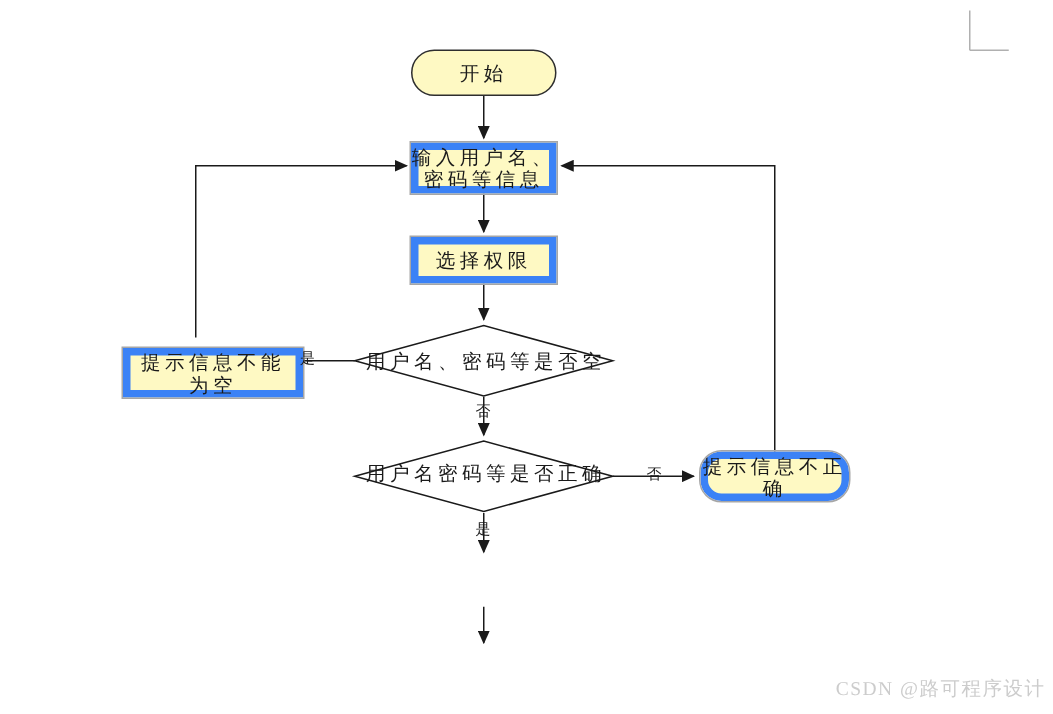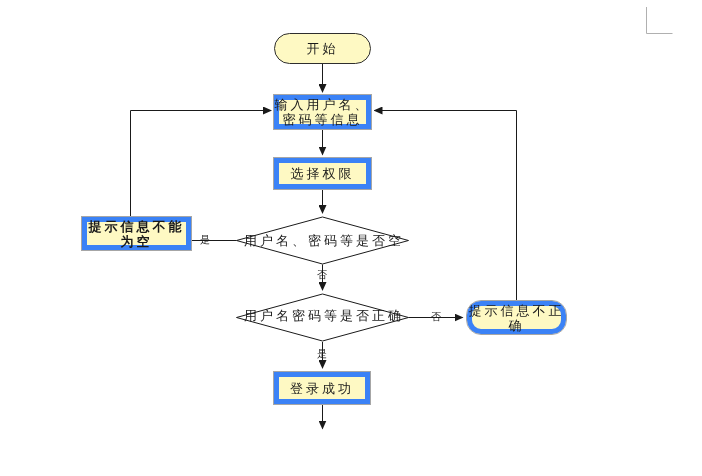--- a/index.html
+++ b/index.html
@@ -101,36 +101,34 @@
     <span>输入用户名、</span>
     <span>密码等信息</span>
   </div>
 
   <div class="node rect" style="left:274px; top:158px; width:97px; height:31px;">
     <span>选择权限</span>
   </div>
 
   <div class="dlabel" style="left:234px; top:233px; width:180px; height:15px;">用户名、密码等是否空</div>
 
-  <div class="node rect" style="left:82px; top:217px; width:109px; height:33px;font-weight:bold;">
+  <div class="node rect" style="left:82px; top:232px; width:120px; height:33px;">
     <span>提示信息不能</span>
     <span>为空</span>
   </div>
 
   <div class="dlabel" style="left:234px; top:308px; width:180px; height:15px;">用户名密码等是否正确</div>
 
   <div class="node rect" style="left:467px; top:301px; width:99px; height:33px;border-radius:14px;">
     <span>提示信息不正</span>
     <span>确</span>
   </div>
 
-  <div class="node rect" style="left:274px; top:372px; width:96px; height:32px;">
-    <span>登录成功</span>
-  </div>
 
 
   <div class="elabel" style="left:200px; top:234px;">是</div>
   <div class="elabel" style="left:317px; top:269px;">否</div>
   <div class="elabel" style="left:431px; top:311px;">否</div>
   <div class="elabel" style="left:317px; top:348px;">是</div>
 
+  <div class="watermark">CSDN @路可程序设计</div>
 
 </div>
 
 </body></html>

